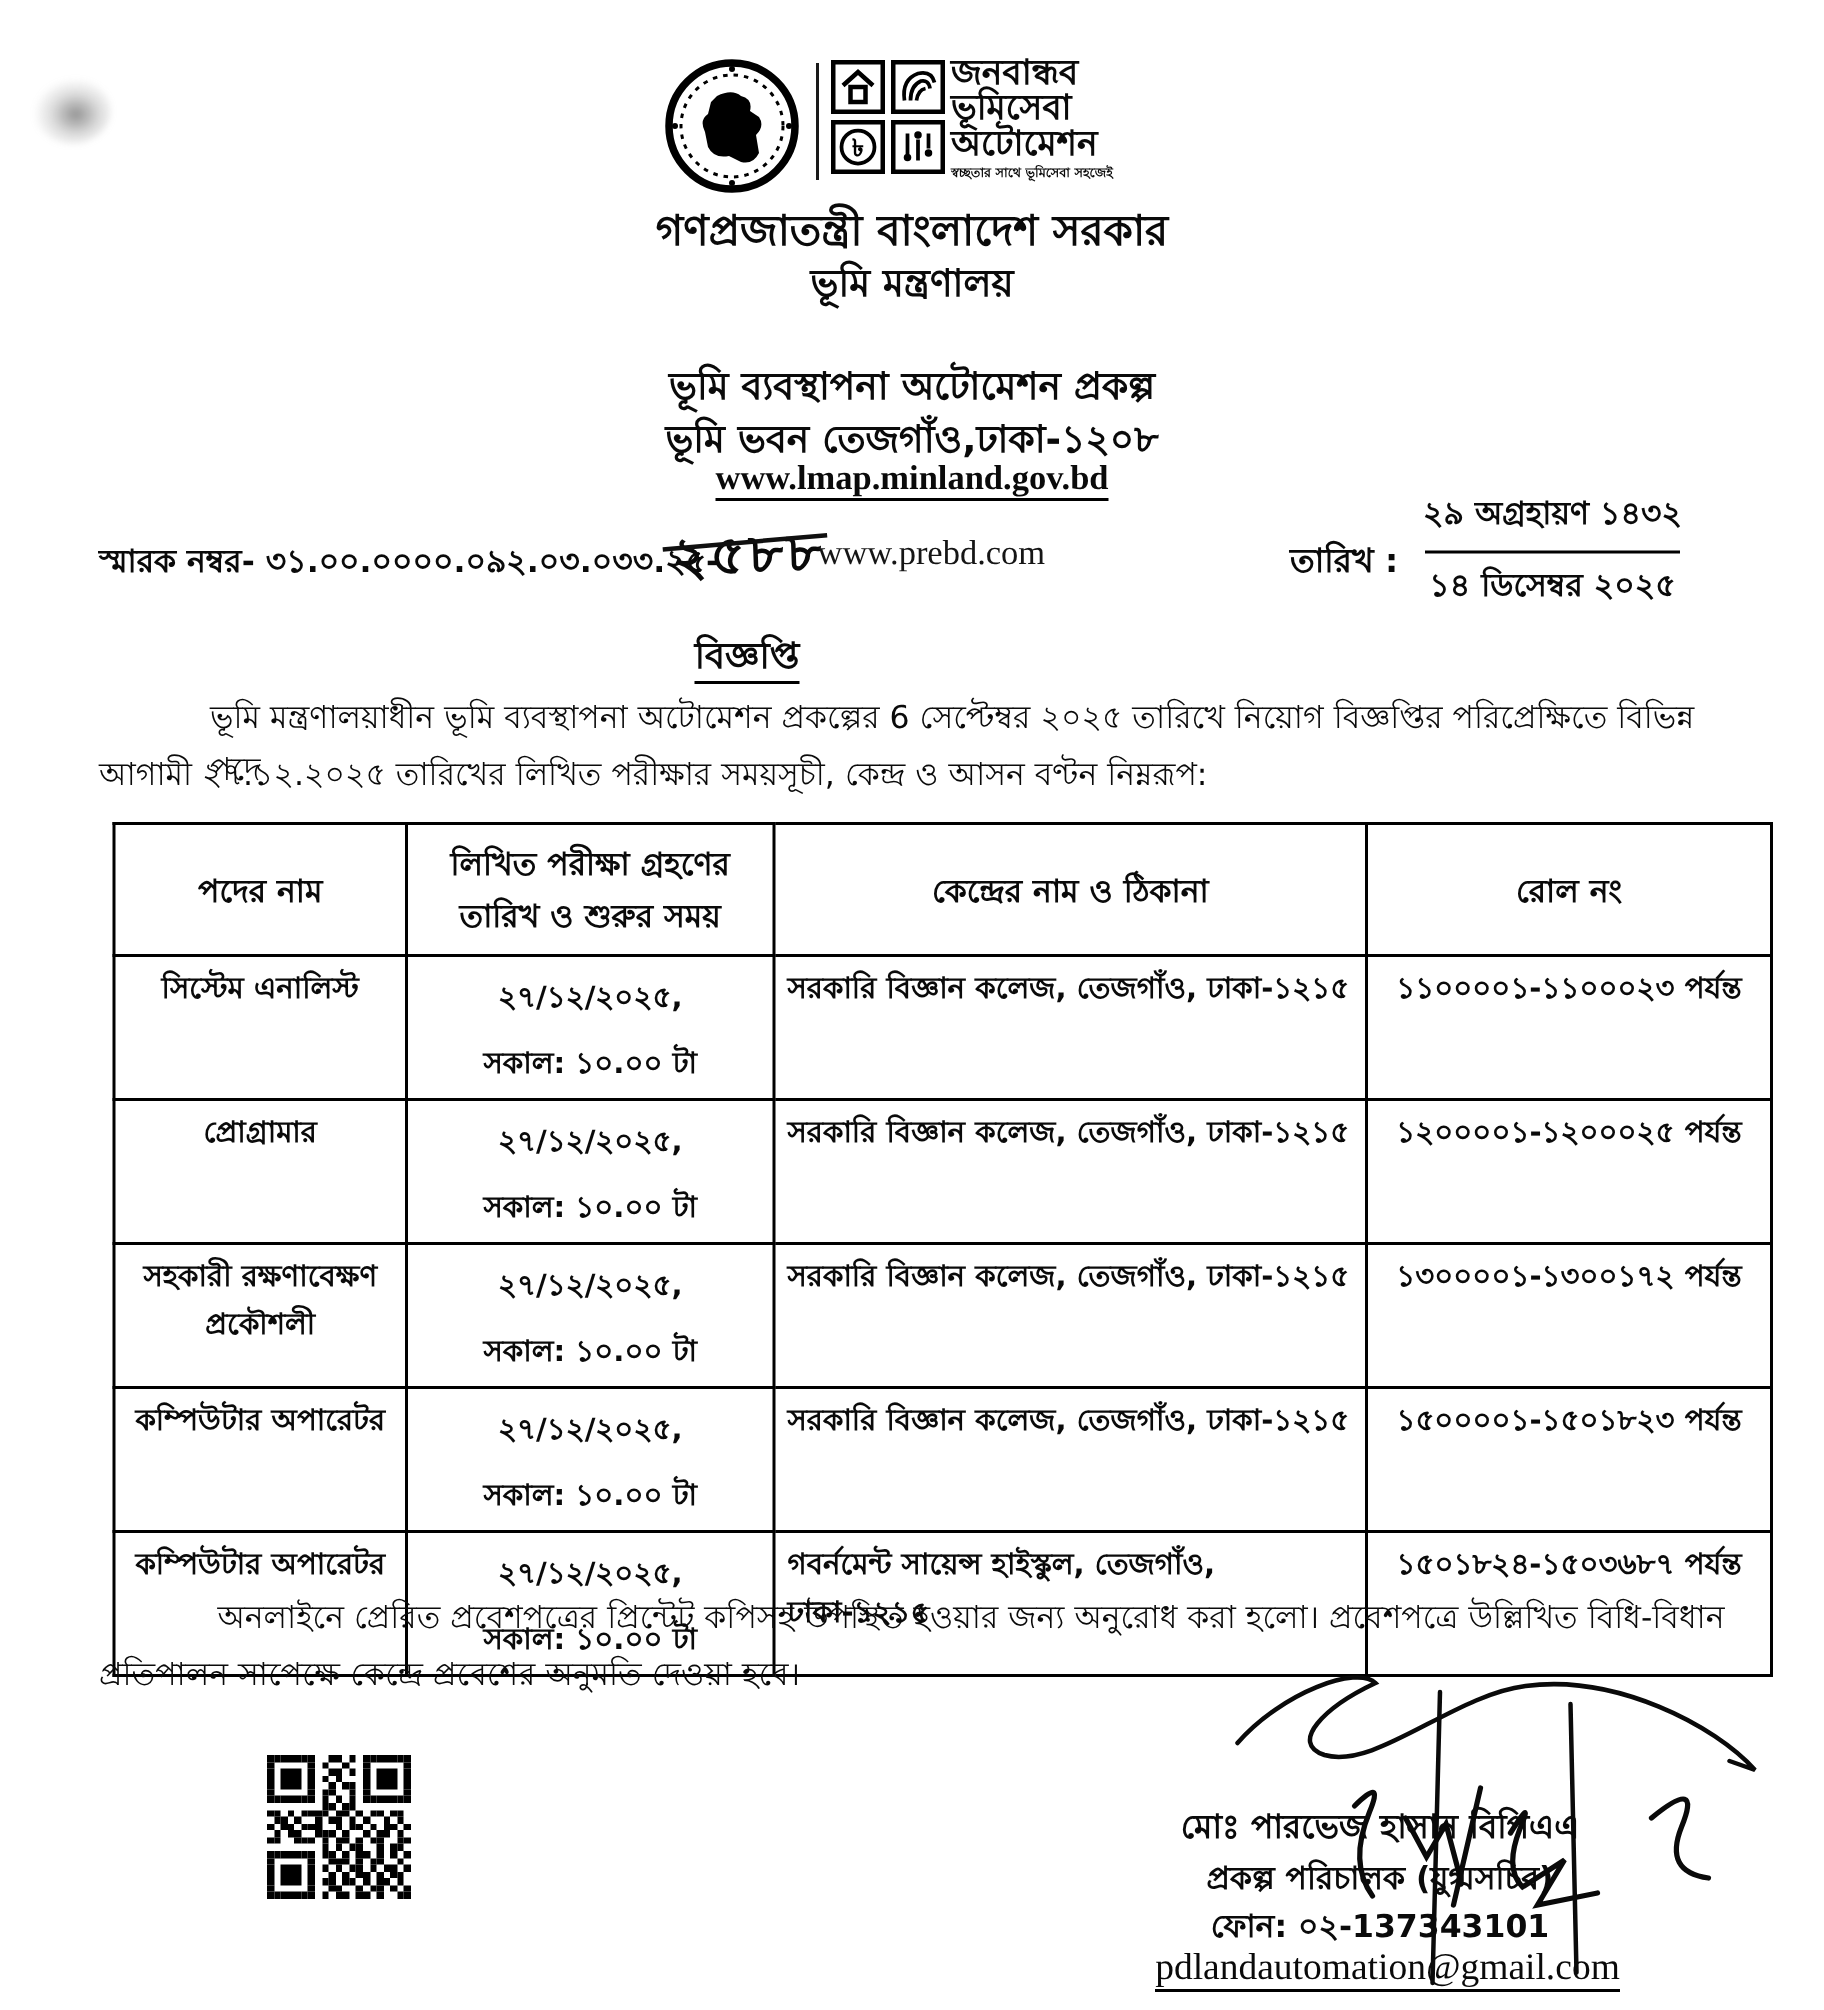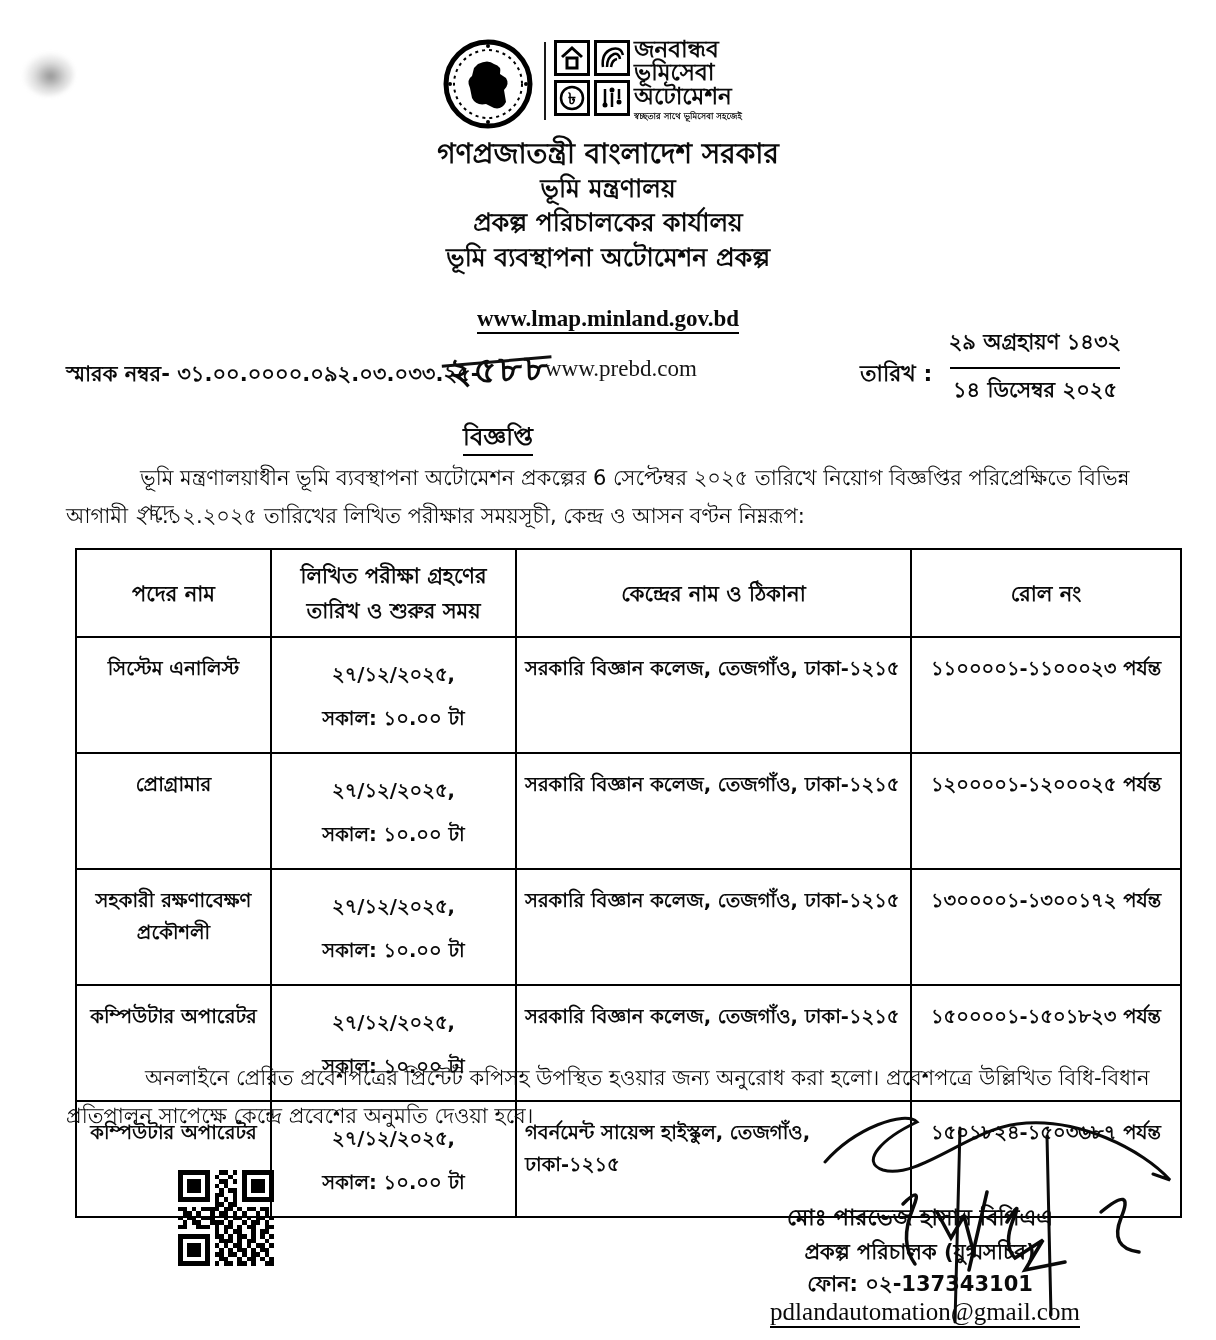--- a/index.html
+++ b/index.html
@@ -59,21 +59,21 @@
   .notice-title { left:0; top:418px; width:996px; text-align:center; font-size:24px; font-weight:800; }
   .notice-title span { border-bottom:2.5px solid #000; padding-bottom:3px; }
 
   .intro1 { left:140px; top:462px; font-size:21px; width:1010px; }
   .intro2 { left:66px; top:500px; font-size:21px; width:1080px; }
 
   
   table.sched { position:absolute; left:75px; top:548px; width:1105px; border-collapse:collapse; table-layout:fixed; }
   table.sched th, table.sched td { border:2.5px solid #000; vertical-align:top; }
   table.sched th { font-size:21px; font-weight:800; text-align:center; padding:10px 4px 6px 4px; height:80px; vertical-align:middle; }
-  table.sched td { font-size:19.5px; font-weight:600; padding:16px 8px; height:68px; }
+  table.sched td { font-size:19.5px; font-weight:600; padding:6px 8px; height:68px; }
   .col-post  { width:195px; }
   .col-date  { width:245px; }
   .col-center{ width:395px; }
   .col-roll  { width:270px; }
   td.c-post { text-align:center; padding-top:12px; }
   td.c-date { text-align:center; }
   td.c-date .l1 { display:block; margin-top:6px; }
   td.c-date .l2 { display:block; margin-top:12px; }
   td.c-center { text-align:left; padding-top:8px; }
   td.c-roll { text-align:center; padding-top:6px; }
@@ -144,22 +144,22 @@
     <div class="brand">
       <div class="bline">জনবান্ধব</div>
       <div class="bline">ভূমিসেবা</div>
       <div class="bline">অটোমেশন</div>
       <div class="tagline">স্বচ্ছতার সাথে ভূমিসেবা সহজেই</div>
     </div>
   </div>
 
   <div class="abs orgline org0">গণপ্রজাতন্ত্রী বাংলাদেশ সরকার</div>
   <div class="abs orgline org1">ভূমি মন্ত্রণালয়</div>
-  <div class="abs orgline org2">প্রকল্প পরিচালকের কার্যালয়</div>
   <div class="abs orgline org3">ভূমি ব্যবস্থাপনা অটোমেশন প্রকল্প</div>
+  <div class="abs orgline org4">ভূমি ভবন তেজগাঁও,ঢাকা-১২০৮</div>
   <div class="abs site"><span>www.lmap.minland.gov.bd</span></div>
 
   <div class="abs memo-label">স্মারক নম্বর- ৩১.০০.০০০০.০৯২.০৩.০৩৩.২৫-</div>
   <div class="abs memo-hand">
     <span>২৫৮৮</span>
     <div class="strike"></div>
   </div>
   <div class="abs memo-water">www.prebd.com</div>
 
   <div class="abs date-label">তারিখ :</div>

